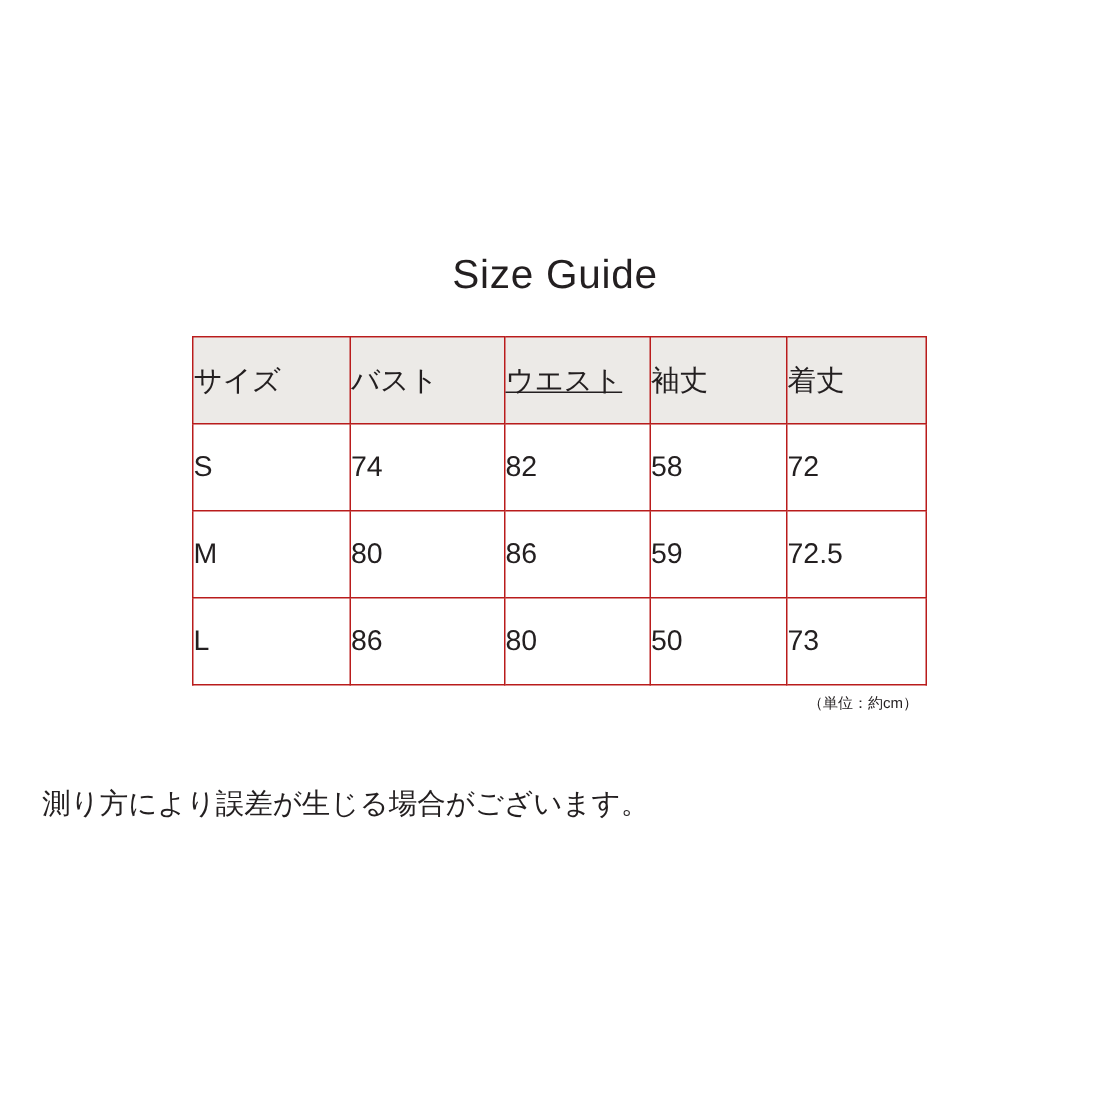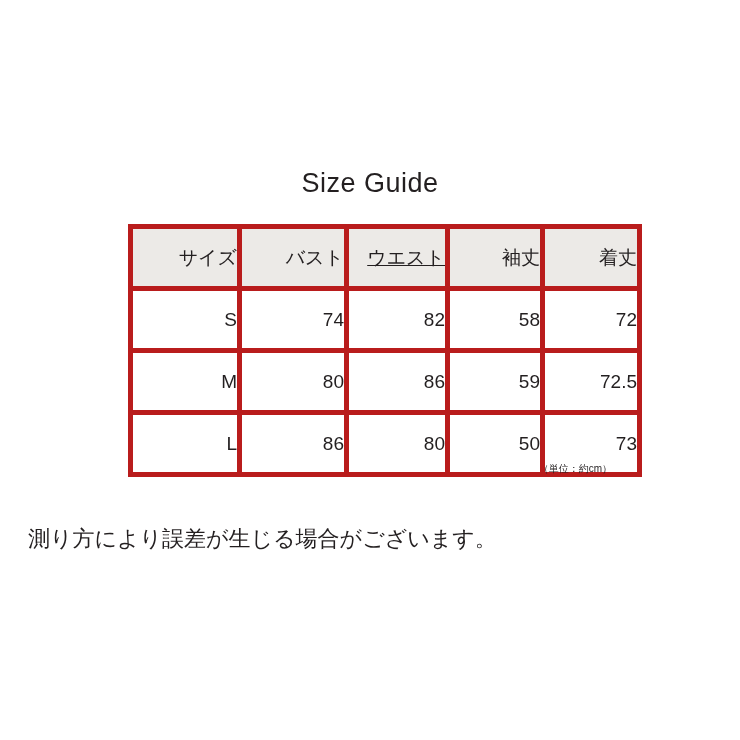--- a/index.html
+++ b/index.html
@@ -37,23 +37,23 @@
     left: 128px;
     width: 484px;
   }
   table.size-table {
     border-collapse: collapse;
     width: 484px;
     table-layout: fixed;
   }
   table.size-table th,
   table.size-table td {
-    border: 5px solid #b91c1c;
+    border: 1px solid #b91c1c;
     height: 57px;
-    text-align: right;
+    text-align: left;
     vertical-align: middle;
     font-weight: 400;
     font-size: 19px;
     color: #231f20;
     padding: 0;
   }
   table.size-table thead th {
     background: #eceae7;
     font-size: 19px;
   }
@@ -72,21 +72,21 @@
     width: 612px;
     text-align: right;
     font-size: 10px;
     color: #231f20;
   }
   .notes {
     position: absolute;
     top: 522px;
     left: 28px;
     width: 700px;
-    font-size: 22px;
+    font-size: 19px;
     line-height: 1.55;
     color: #231f20;
   }
   .notes div { white-space: nowrap; }
 </style>
 </head>
 <body>
 
 <div class="page">
 

